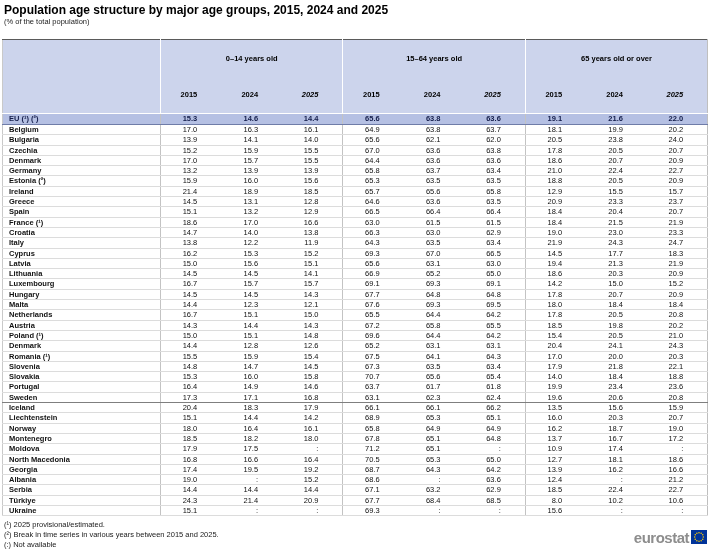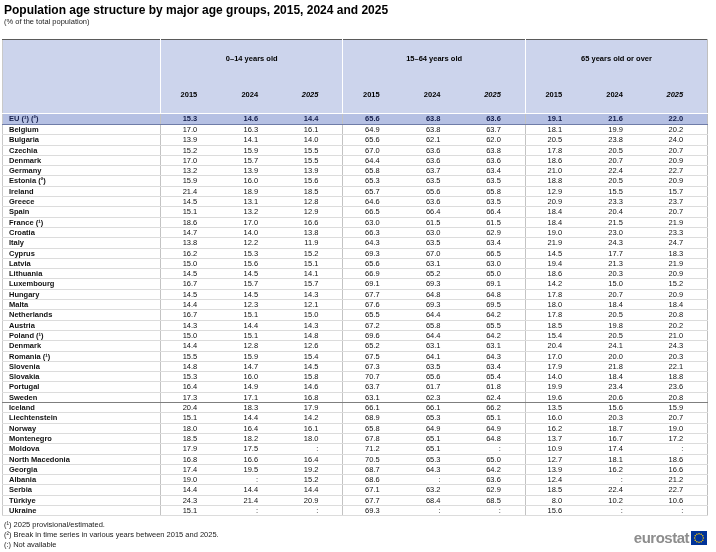--- a/index.html
+++ b/index.html
@@ -47,21 +47,21 @@
     background:var(--eu-bg,#b5c0e3);
     font-weight:bold;color:#131c4a;height:10px;line-height:10px;
     border-top:1px solid #ffffff;border-bottom:1px solid #6f7ca8;
   }
   tr.sep td{border-bottom:1px solid #7f7f7f;}
 
   .footnotes{margin:4px 0 0 4px;font-size:7.5px;line-height:10px;color:#1a1a1a;}
   .source-line{margin:5px 0 0 4px;font-size:7.5px;color:#1a1a1a;}
   .source-prefix{font-style:italic;}
 
-  .logo{position:absolute;right:9px;bottom:7px;display:flex;align-items:center;}
+  .logo{position:absolute;right:9px;bottom:7px;display:flex;}
   .logo-text{
     font-size:15px;font-weight:bold;letter-spacing:-0.5px;
     color:var(--logo-text,#8d8d8d);line-height:15px;
   }
   .logo-flag{margin-left:2px;display:block;}
 </style>
 </head>
 <body style="--header-bg: #ccd4ec; --eu-bg: #b5c0e3; --logo-text: #8d8d8d;">
 
 <div class="title-block">

